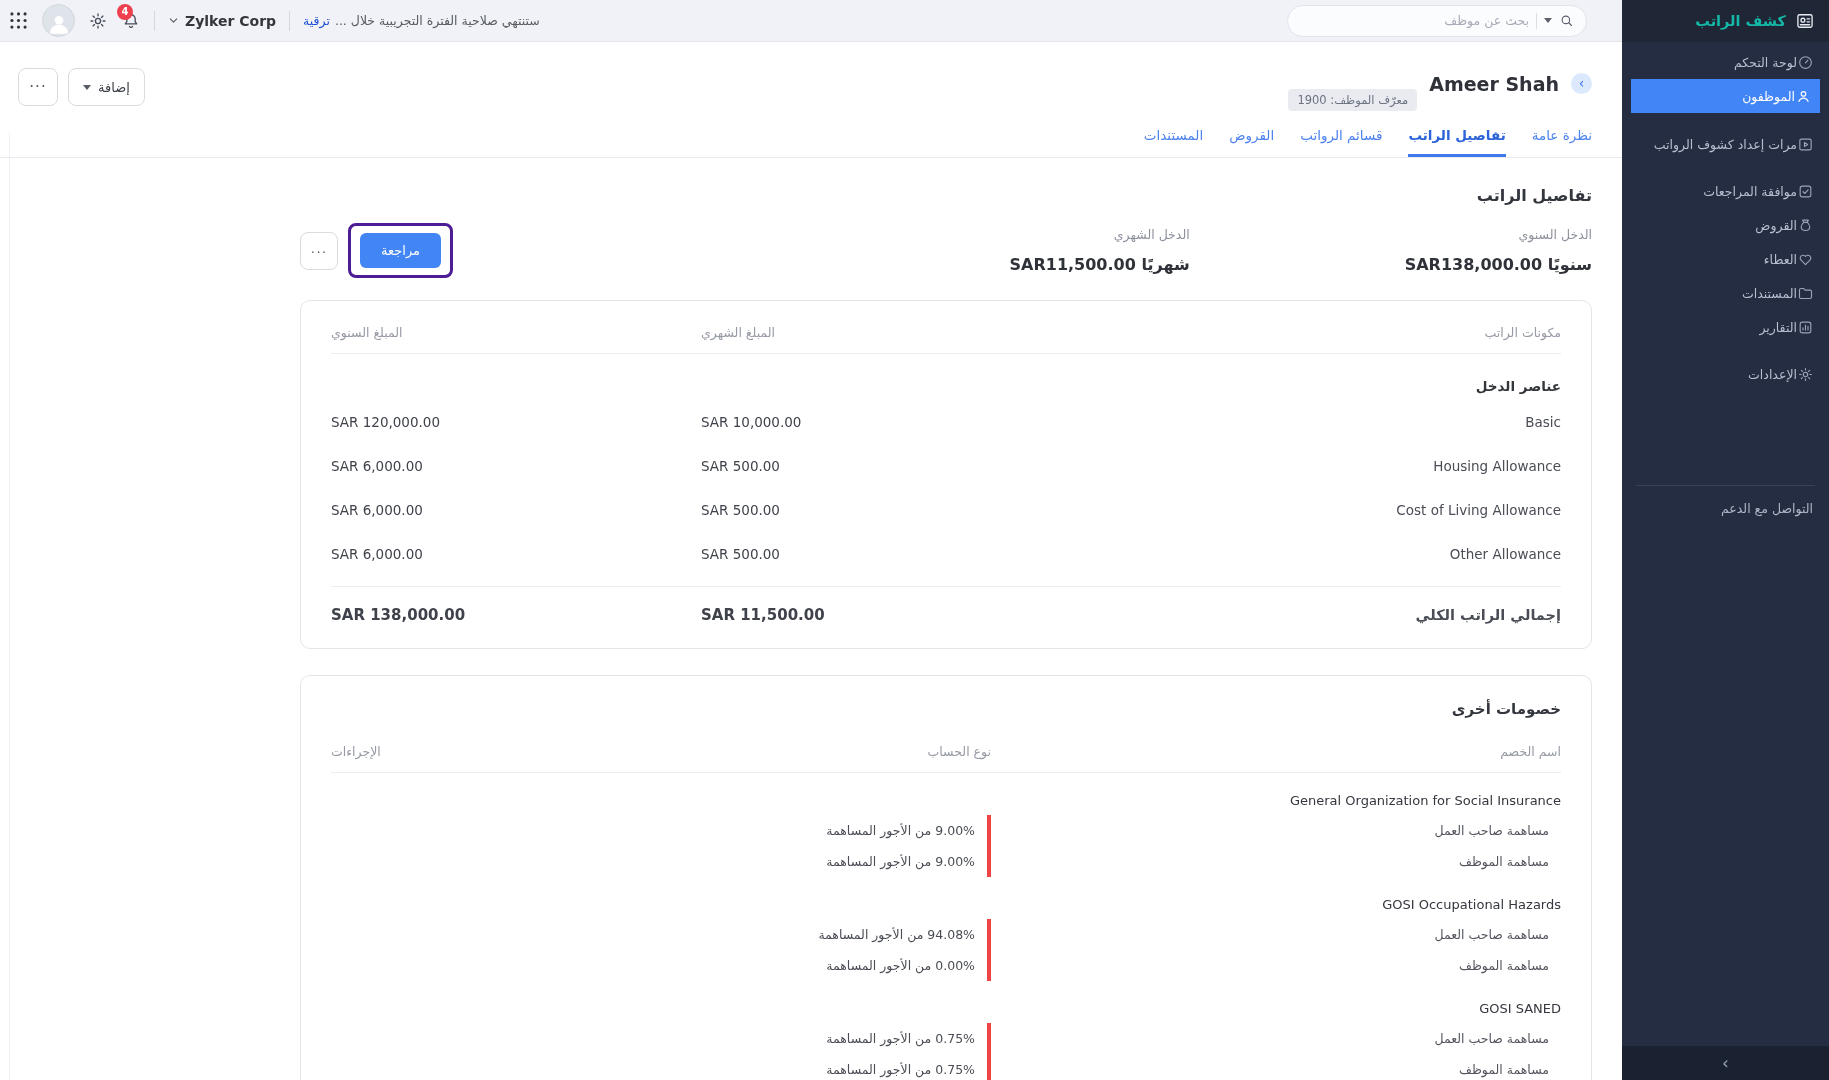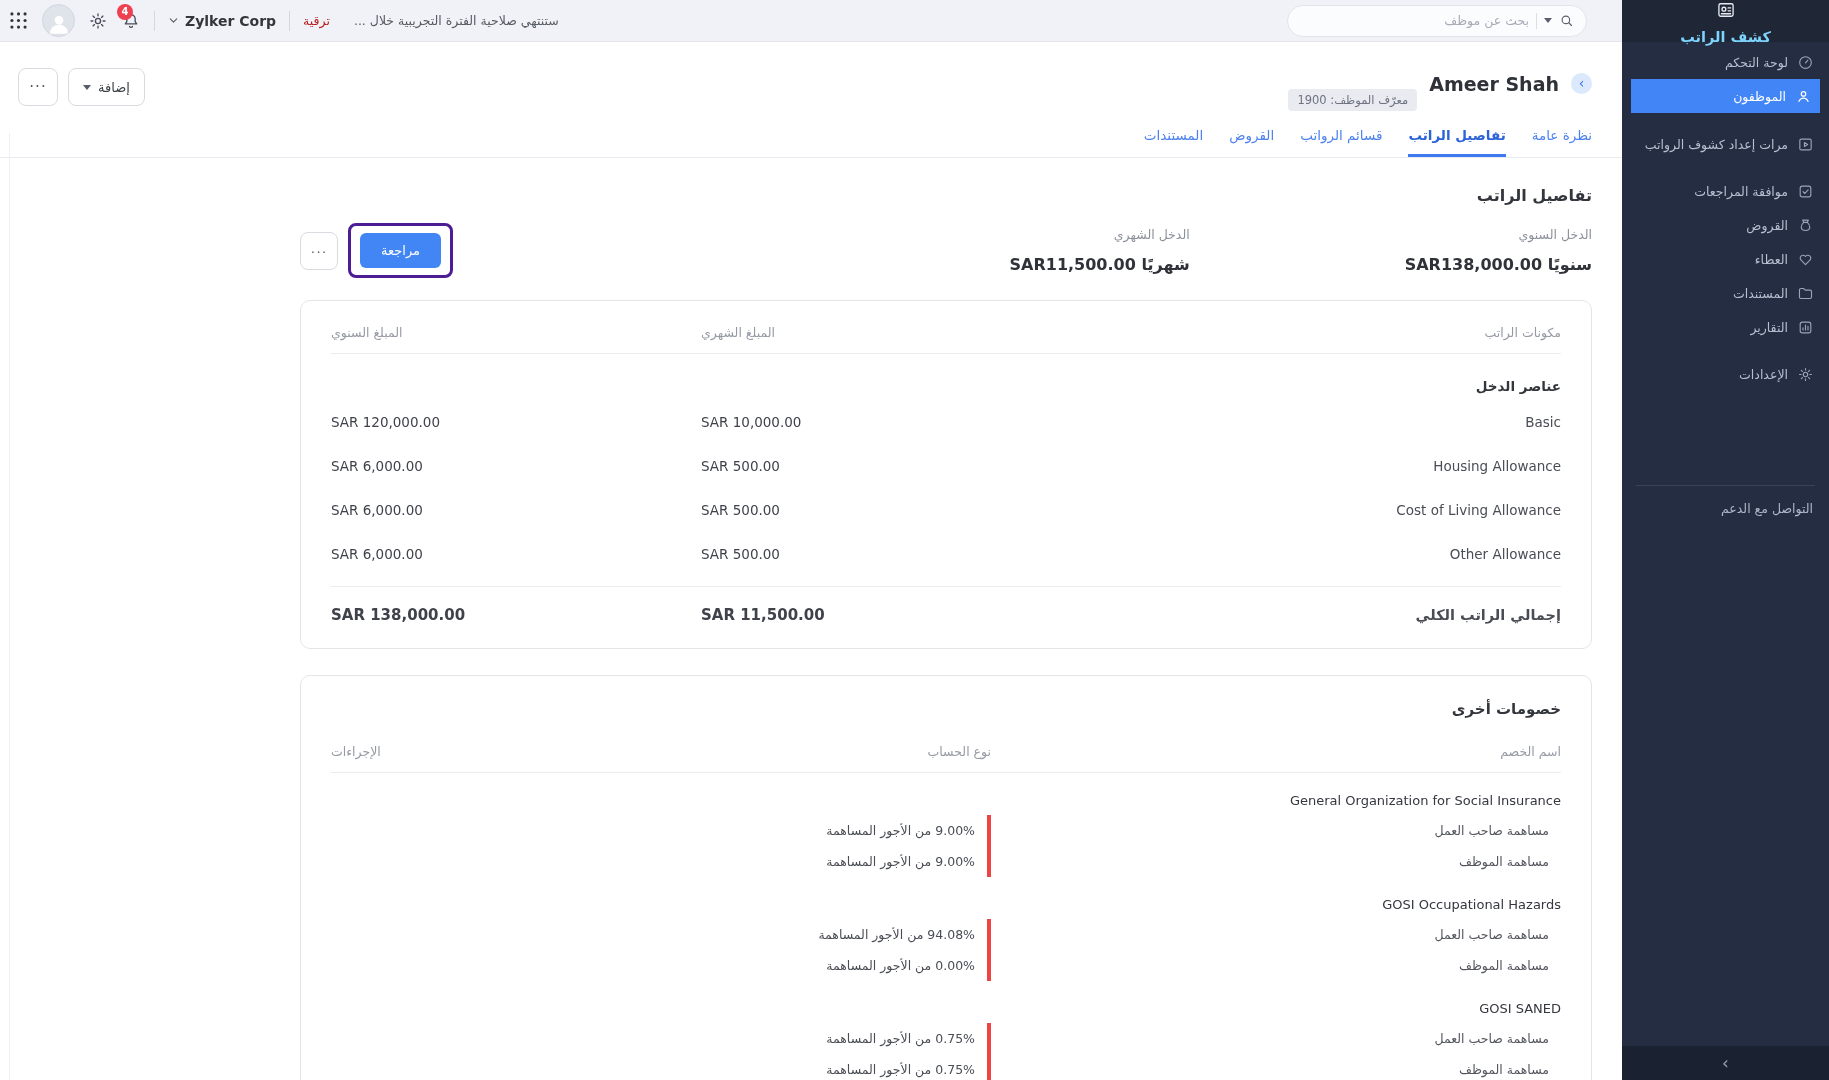--- a/index.html
+++ b/index.html
@@ -2,25 +2,25 @@
 <html dir="rtl" lang="ar"><head>
 <meta charset="utf-8">
 <style>
   * { box-sizing: border-box; margin: 0; padding: 0; }
   html, body { width: 1829px; height: 1080px; overflow: hidden; }
   body { font-family: "DejaVu Sans", "Liberation Sans", sans-serif; background: #fff; color: #33363d; }
   .app { display: flex; width: 100%; height: 100%; }
 
   
   .sidebar { width: 207px; background: #242d42; height: 100%; position: relative; flex-shrink: 0; }
-  .sb-head { height: 42px; display: flex; align-items: center; gap: 9px; padding: 0 14px; background: #1f2737; color: #7dd3fc; flex-direction: column; }
+  .sb-head { height: 42px; display: flex; align-items: center; gap: 9px; padding: 0 14px; background: #1f2737; color: #14b8a6; }
   .sb-head .ttl { font-size: 14.5px; font-weight: bold; white-space: nowrap; }
   .sb-head svg { width: 20px; height: 20px; color: #e8ebf2; flex-shrink: 0; }
   .sb-nav { padding-top: 3px; }
-  .nav-item { height: 34px; display: flex; align-items: center; gap: 9px; padding: 0 15px; color: #b7bfd0; font-size: 12.5px; cursor: pointer; white-space: nowrap; }
+  .nav-item { height: 34px; display: flex; align-items: center; padding: 0 15px; color: #b7bfd0; font-size: 12.5px; cursor: pointer; white-space: nowrap; }
   .nav-item svg { width: 17px; height: 17px; flex-shrink: 0; color: #9aa3b8; }
   .nav-item.active { background: #4285f6; border-radius: 0; margin: 0 9px; padding: 0 8px; color: #fff; }
   .nav-item.active svg { color: #fff; }
   .gap14 { margin-top: 14px; }
   .gap13 { margin-top: 13px; }
   .sb-divider { border-top: 1px solid rgba(255,255,255,0.10); margin: 94px 14px 0; }
   .sb-support { padding: 15px 16px; color: #aeb6c8; font-size: 12.5px; cursor: pointer; }
   .sb-foot { position: absolute; bottom: 0; right: 0; left: 0; height: 34px; background: #1a2232; display: flex; align-items: center; justify-content: center; color: #98a1b5; font-size: 17px; cursor: pointer; }
 
   
@@ -40,21 +40,21 @@
   .icon-btn svg { width: 20px; height: 20px; }
   .grid-btn svg { width: 21px; height: 21px; color: #30343d; }
   .avatar { width: 33px; height: 33px; border-radius: 50%; background: #dfe3ea; display: flex; align-items: center; justify-content: center; overflow: hidden; cursor: pointer; border: 1px solid #d2d6de; }
   .avatar svg { width: 26px; height: 26px; margin-top: 6px; }
   .bell-wrap { position: relative; }
   .badge-red { position: absolute; top: -7px; left: -4px; background: #ef4050; color: #fff; font-size: 10px; min-width: 16px; height: 16px; border-radius: 8px; display: flex; align-items: center; justify-content: center; padding: 0 4px; font-weight: bold; }
   .tb-sep { width: 1px; height: 20px; background: #d5d7de; }
   .company { display: flex; align-items: center; gap: 6px; cursor: pointer; font-size: 14px; font-weight: bold; color: #33363c; }
   .company svg { width: 11px; height: 11px; color: #565b64; }
   .trial { font-size: 12.5px; color: #565b64; }
-  .trial a { color: #b91c1c; text-decoration: none; cursor: pointer; margin-right: 20px; text-align: right; }
+  .trial a { color: #1d4ed8; text-decoration: none; cursor: pointer; margin-right: 1px; text-align: right; }
 
   
   .page { flex: 1; position: relative; background: #fff; }
   .left-rule { position: absolute; left: 9px; top: 91px; bottom: 0; width: 1px; background: #eef0f3; }
   .page-head { position: relative; padding-top: 14px; }
   .emp-row { display: flex; align-items: center; gap: 12px; padding-right: 30px; }
   .back-circle { width: 21px; height: 21px; border-radius: 50%; background: #dce9fd; color: #3b77ee; display: flex; align-items: center; justify-content: center; font-size: 14px; cursor: pointer; flex-shrink: 0; padding-bottom: 2px; }
   .emp-name { font-size: 19px; font-weight: bold; color: #2f3238; direction: ltr; }
   .emp-badge { background: #e9ebf1; color: #6d7280; font-size: 11.5px; border-radius: 4px; padding: 4px 9px; margin-top: 33px; }
   .actions-left { position: absolute; top: 26px; left: 18px; display: flex; direction: ltr; gap: 10px; }

